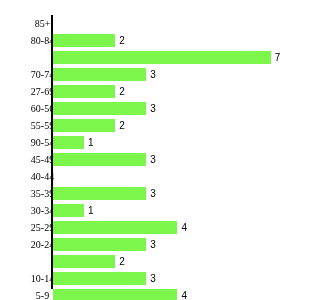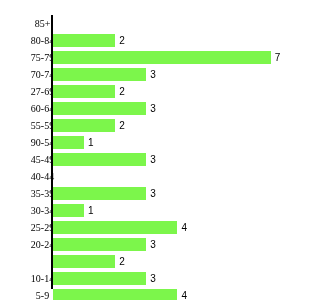--- a/index.html
+++ b/index.html
@@ -81,36 +81,35 @@
     <div id="rows">
         <div class="row" style="top: 15px;">
           <div class="row-label">85+</div>
         </div>
         <div class="row" style="top: 32px;">
           <div class="row-label">80-84</div>
           <div class="bar" style="width: 62.2px; background: rgb(124, 246, 75);"></div>
           <div class="bar-value" style="left: 119.2px;">2</div>
         </div>
         <div class="row" style="top: 49px;">
-          <div class="row-label">75-79</div>
           <div class="bar" style="width: 217.7px; background: rgb(124, 246, 75);"></div>
           <div class="bar-value" style="left: 274.7px;">7</div>
         </div>
         <div class="row" style="top: 66px;">
           <div class="row-label">70-74</div>
           <div class="bar" style="width: 93.3px; background: rgb(124, 246, 75);"></div>
           <div class="bar-value" style="left: 150.3px;">3</div>
         </div>
         <div class="row" style="top: 83px;">
           <div class="row-label">27-69</div>
           <div class="bar" style="width: 62.2px; background: rgb(124, 246, 75);"></div>
           <div class="bar-value" style="left: 119.2px;">2</div>
         </div>
         <div class="row" style="top: 100px;">
-          <div class="row-label">60-64</div>
+          <div class="row-label">60-56</div>
           <div class="bar" style="width: 93.3px; background: rgb(124, 246, 75);"></div>
           <div class="bar-value" style="left: 150.3px;">3</div>
         </div>
         <div class="row" style="top: 117px;">
           <div class="row-label">55-59</div>
           <div class="bar" style="width: 62.2px; background: rgb(124, 246, 75);"></div>
           <div class="bar-value" style="left: 119.2px;">2</div>
         </div>
         <div class="row" style="top: 134px;">
           <div class="row-label">90-54</div>

